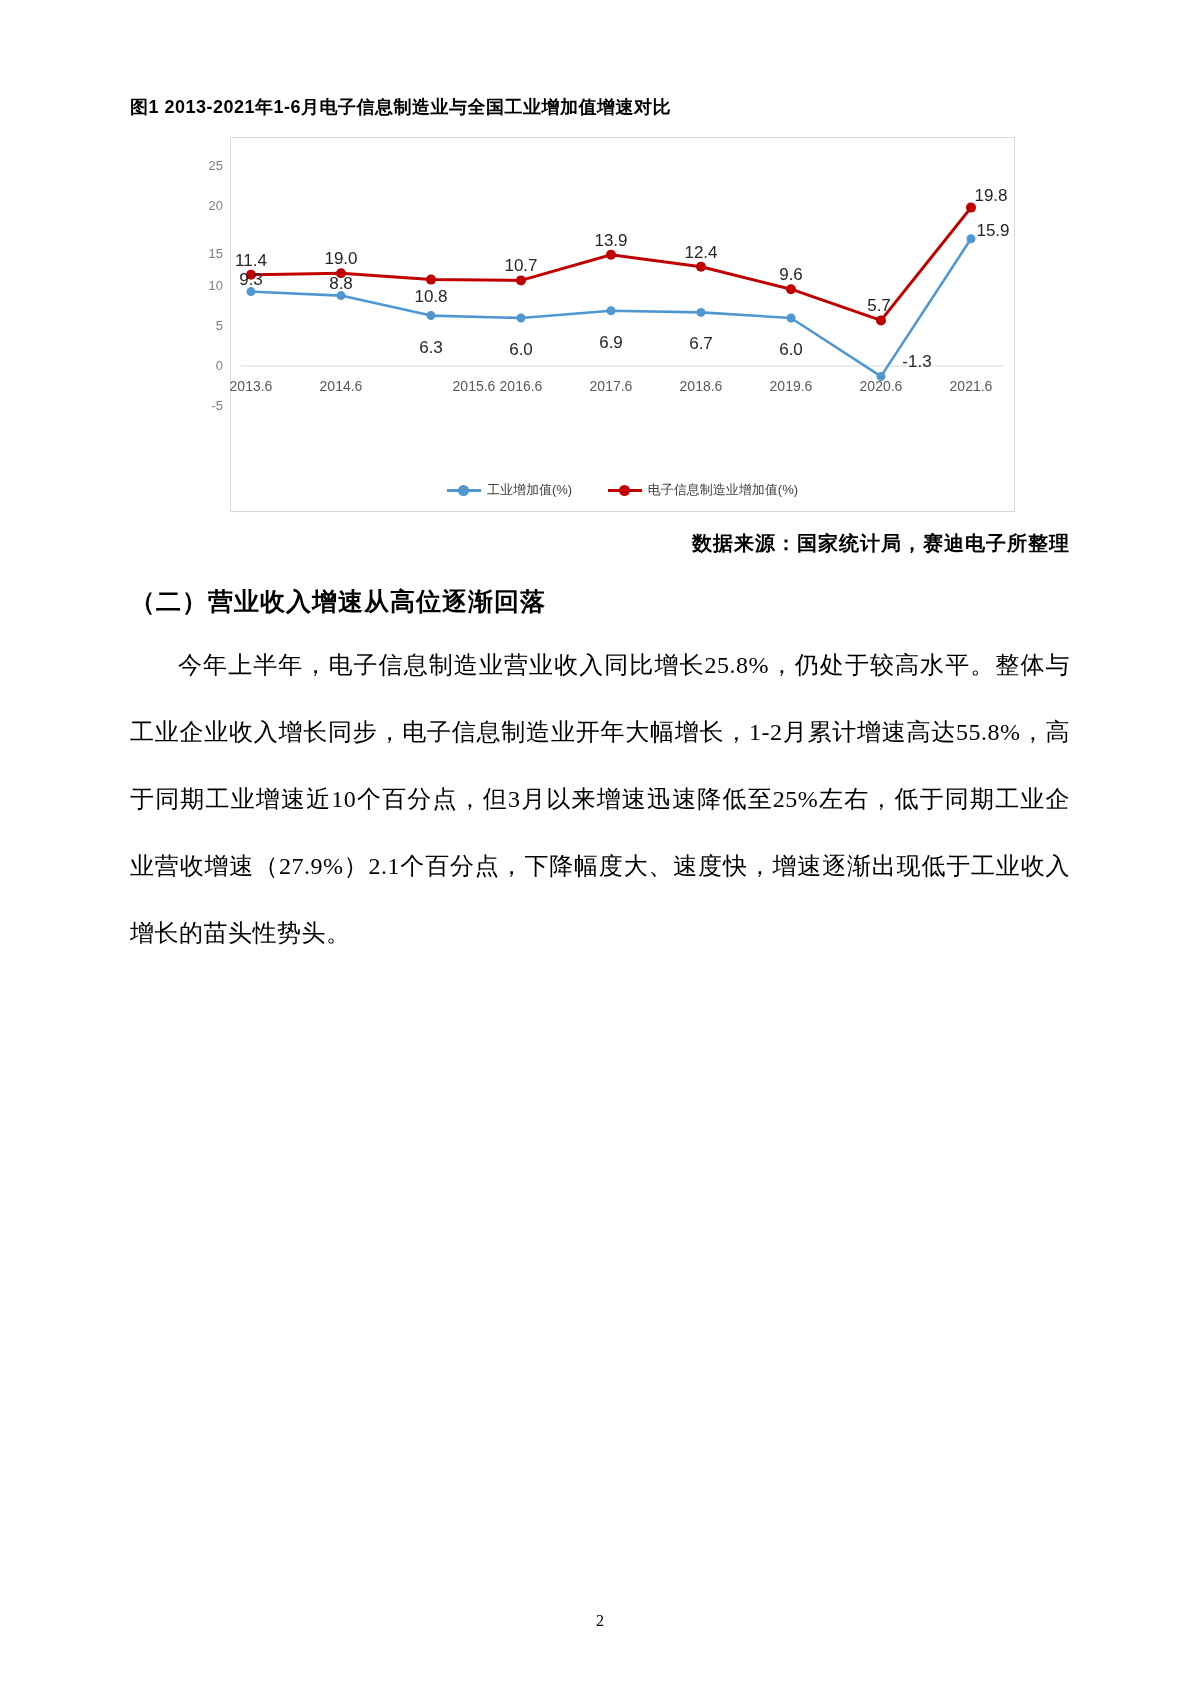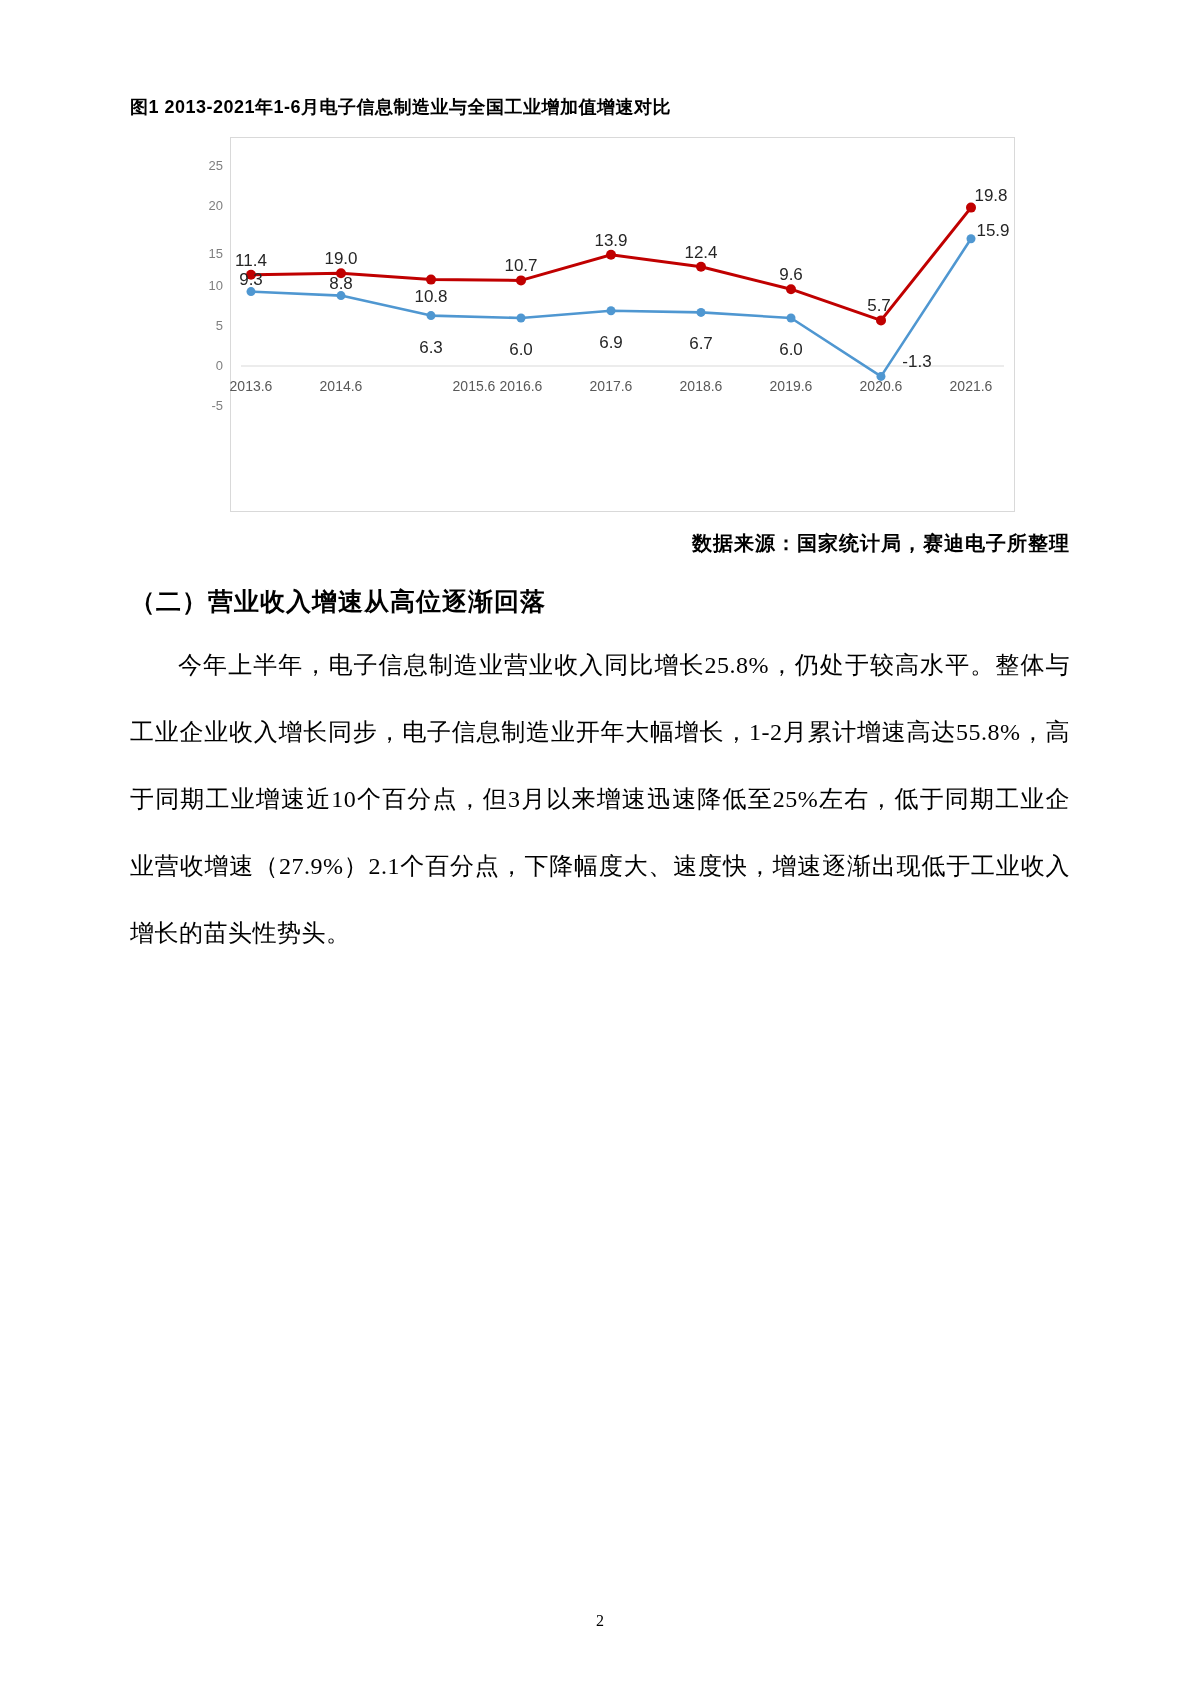--- a/index.html
+++ b/index.html
@@ -212,20 +212,28 @@
             <div class="dlabel" style="left: 20px; top: 112.8px;">11.4</div>
             <div class="dlabel" style="left: 110px; top: 111.2px;">19.0</div>
             <div class="dlabel" style="left: 200px; top: 117.6px; margin-top: 31px;">10.8</div>
             <div class="dlabel" style="left: 290px; top: 118.4px;">10.7</div>
             <div class="dlabel" style="left: 380px; top: 92.8px;">13.9</div>
             <div class="dlabel" style="left: 470px; top: 104.8px;">12.4</div>
             <div class="dlabel" style="left: 560px; top: 127.2px;">9.6</div>
             <div class="dlabel" style="left: 648px; top: 158.4px;">5.7</div>
             <div class="dlabel" style="left: 760px; top: 47.6px;">19.8</div>
           </div>
+        <div class="legend">
+          <span class="item">
+            <span class="swatch" id="sw0" style="background: rgb(79, 151, 209);"></span><span class="lbl">工业增加值(%)</span>
+          </span>
+          <span class="item">
+            <span class="swatch" id="sw1" style="background: rgb(192, 0, 0);"></span><span class="lbl">电子信息制造业增加值(%)</span>
+          </span>
+        </div>
       </div>
       <div id="yticks">
           <div class="ytick" style="top: 28px;">25</div>
           <div class="ytick" style="top: 68px;">20</div>
           <div class="ytick" style="top: 116px;">15</div>
           <div class="ytick" style="top: 148px;">10</div>
           <div class="ytick" style="top: 188px;">5</div>
           <div class="ytick" style="top: 228px;">0</div>
           <div class="ytick" style="top: 268px;">-5</div>
         </div>

